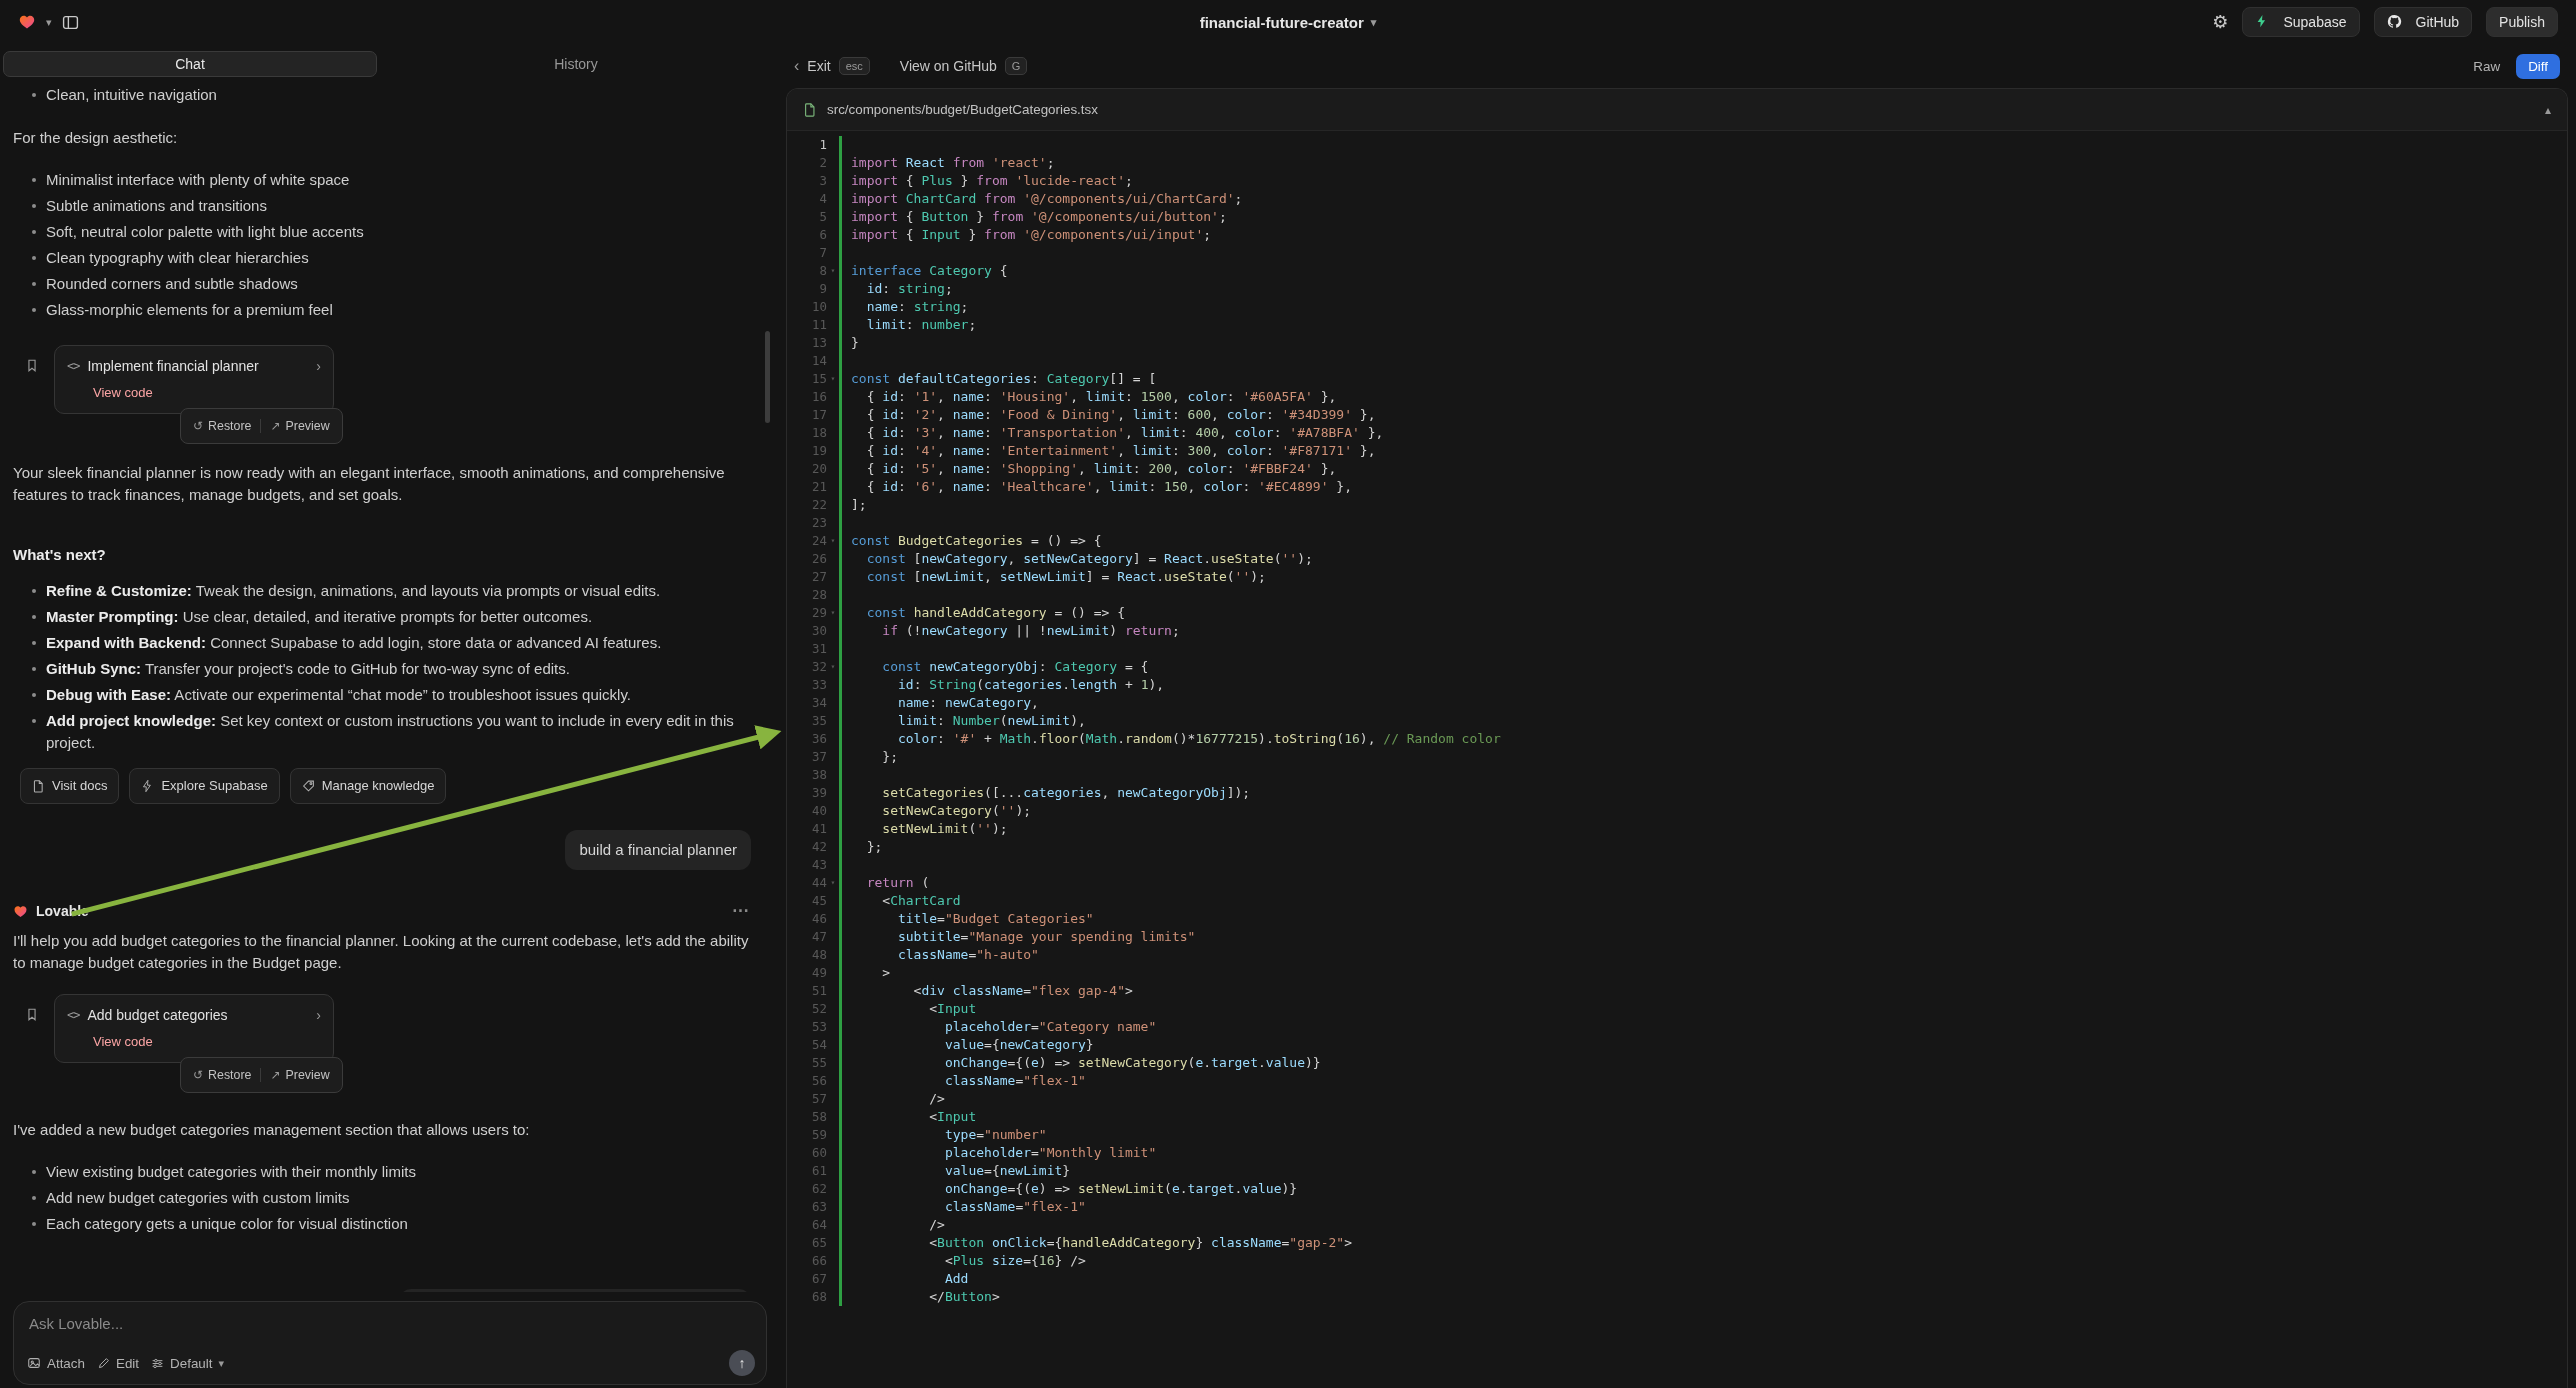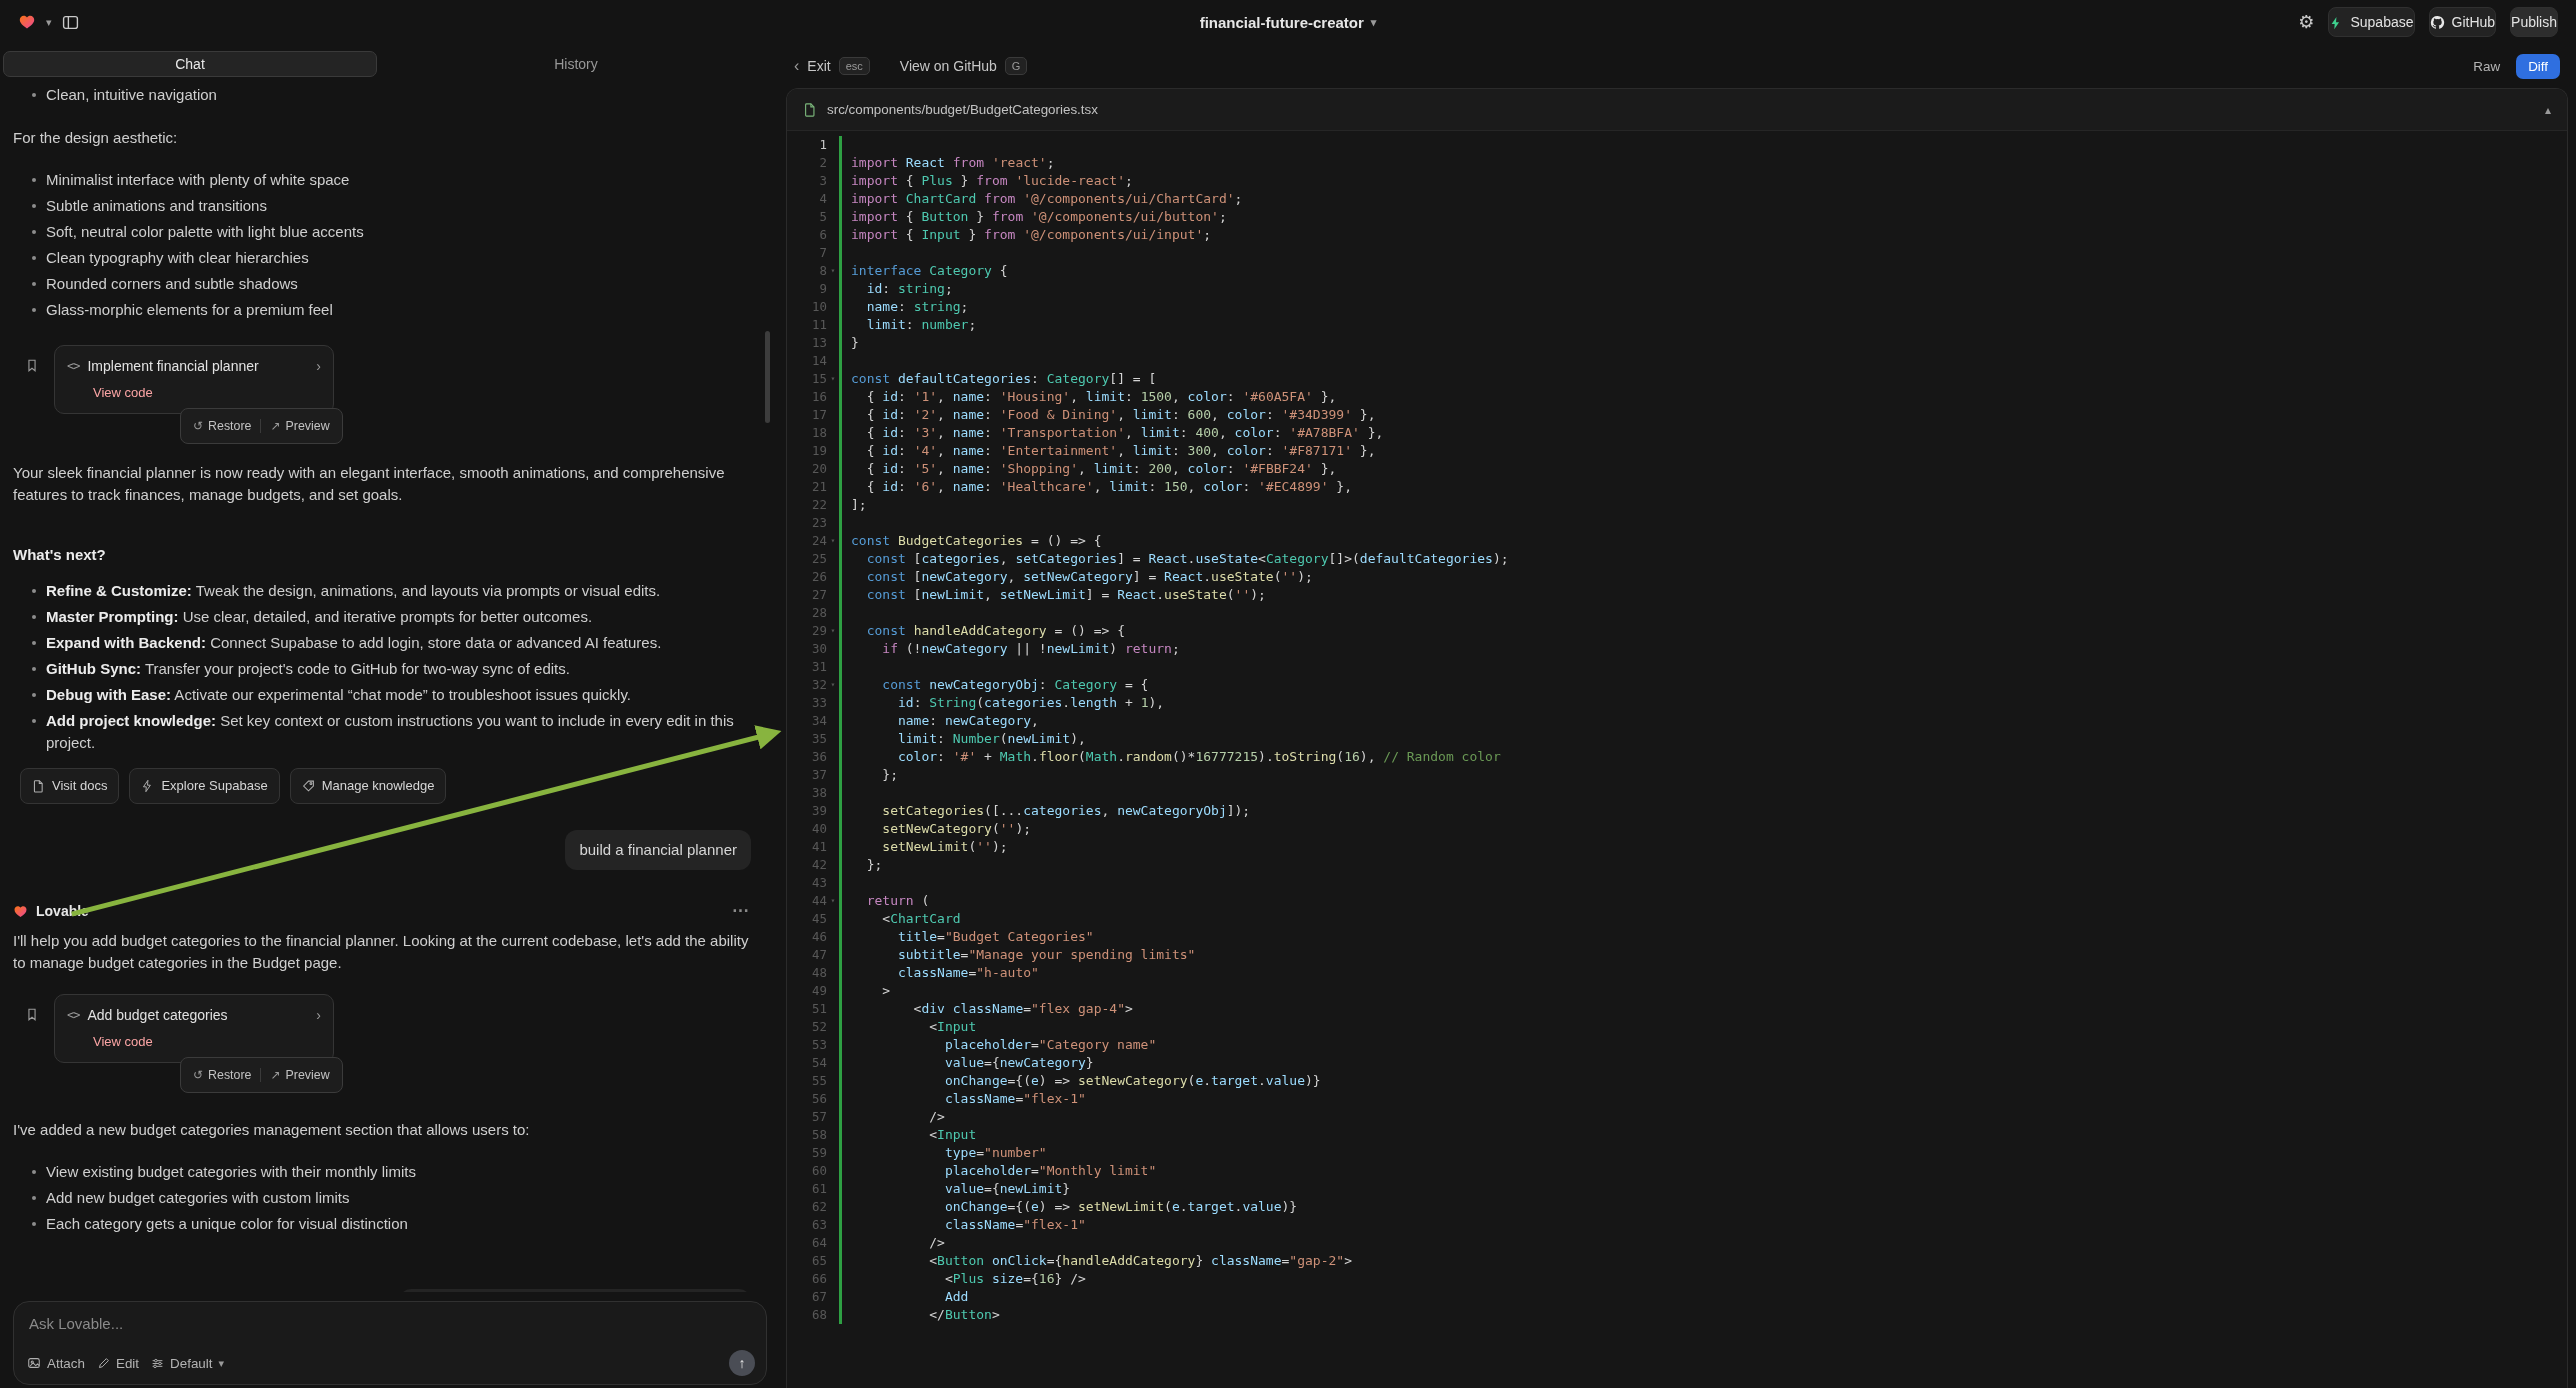--- a/index.html
+++ b/index.html
@@ -5,22 +5,22 @@
   * { margin:0; padding:0; box-sizing:border-box; }
   html,body { width:2576px; height:1388px; overflow:hidden; }
   body { background:#111213; font-family:"Liberation Sans", sans-serif; position:relative; color:#cfcfcf; }
 
   
   .topbar { height:44px; display:flex; align-items:center; padding:0 18px; background:#141414; position:relative; }
   .tb-left { display:flex; align-items:center; gap:10px; }
   .tb-center { position:absolute; left:50%; transform:translateX(-50%); display:flex; align-items:center; gap:7px;
                color:#e6e6e6; font-size:15px; font-weight:600; cursor:pointer; }
   .tb-right { margin-left:auto; display:flex; align-items:center; gap:14px; }
-  .chip { display:flex; align-items:flex-end; gap:7px; background:#232323; border:1px solid #303030; border-radius:8px;
-          padding:6px 0; font-size:14px; color:#e3e3e3; cursor:pointer; }
+  .chip { display:flex; align-items:flex-start; gap:14px; background:#232323; border:1px solid #303030; border-radius:8px;
+          padding:6px 12px; font-size:14px; color:#e3e3e3; cursor:pointer; }
   .chip.publish { background:#2d2d2d; }
   .icon-btn { display:flex; align-items:center; justify-content:center; color:#c9c9c9; cursor:pointer; }
   .glyph { color:#9a9a9a; font-size:11px; line-height:1; }
   .gear-glyph { font-size:18px; color:#c9c9c9; }
 
   
   .main { display:flex; height:1344px; }
   .chat-panel { width:772px; flex:none; position:relative; background:#141414; }
 
   .tabs { display:flex; gap:12px; padding:7px 9px 0 3px; }
@@ -372,21 +372,20 @@
           <div class="cl"><span class="ln">15</span><span class="fold">▾</span><span class="gut"></span><span class="ct"><i class="t-k2">const</i> <i class="t-id">defaultCategories</i>: <i class="t-ty">Category</i>[] = [</span></div>
           <div class="cl"><span class="ln">16</span><span class="fold"></span><span class="gut"></span><span class="ct">  { <i class="t-id">id</i>: <i class="t-s">'1'</i>, <i class="t-id">name</i>: <i class="t-s">'Housing'</i>, <i class="t-id">limit</i>: <i class="t-n">1500</i>, <i class="t-id">color</i>: <i class="t-s">'#60A5FA'</i> },</span></div>
           <div class="cl"><span class="ln">17</span><span class="fold"></span><span class="gut"></span><span class="ct">  { <i class="t-id">id</i>: <i class="t-s">'2'</i>, <i class="t-id">name</i>: <i class="t-s">'Food &amp; Dining'</i>, <i class="t-id">limit</i>: <i class="t-n">600</i>, <i class="t-id">color</i>: <i class="t-s">'#34D399'</i> },</span></div>
           <div class="cl"><span class="ln">18</span><span class="fold"></span><span class="gut"></span><span class="ct">  { <i class="t-id">id</i>: <i class="t-s">'3'</i>, <i class="t-id">name</i>: <i class="t-s">'Transportation'</i>, <i class="t-id">limit</i>: <i class="t-n">400</i>, <i class="t-id">color</i>: <i class="t-s">'#A78BFA'</i> },</span></div>
           <div class="cl"><span class="ln">19</span><span class="fold"></span><span class="gut"></span><span class="ct">  { <i class="t-id">id</i>: <i class="t-s">'4'</i>, <i class="t-id">name</i>: <i class="t-s">'Entertainment'</i>, <i class="t-id">limit</i>: <i class="t-n">300</i>, <i class="t-id">color</i>: <i class="t-s">'#F87171'</i> },</span></div>
           <div class="cl"><span class="ln">20</span><span class="fold"></span><span class="gut"></span><span class="ct">  { <i class="t-id">id</i>: <i class="t-s">'5'</i>, <i class="t-id">name</i>: <i class="t-s">'Shopping'</i>, <i class="t-id">limit</i>: <i class="t-n">200</i>, <i class="t-id">color</i>: <i class="t-s">'#FBBF24'</i> },</span></div>
           <div class="cl"><span class="ln">21</span><span class="fold"></span><span class="gut"></span><span class="ct">  { <i class="t-id">id</i>: <i class="t-s">'6'</i>, <i class="t-id">name</i>: <i class="t-s">'Healthcare'</i>, <i class="t-id">limit</i>: <i class="t-n">150</i>, <i class="t-id">color</i>: <i class="t-s">'#EC4899'</i> },</span></div>
           <div class="cl"><span class="ln">22</span><span class="fold"></span><span class="gut"></span><span class="ct">];</span></div>
           <div class="cl"><span class="ln">23</span><span class="fold"></span><span class="gut"></span><span class="ct"></span></div>
           <div class="cl"><span class="ln">24</span><span class="fold">▾</span><span class="gut"></span><span class="ct"><i class="t-k2">const</i> <i class="t-fn">BudgetCategories</i> = () =&gt; {</span></div>
-          <div class="cl"><span class="ln">25</span><span class="fold"></span><span class="gut"></span><span class="ct">  <i class="t-k2">const</i> [<i class="t-id">categories</i>, <i class="t-id">setCategories</i>] = <i class="t-id">React</i>.<i class="t-id">useState</i>&lt;<i class="t-ty">Category</i>[]&gt;(<i class="t-id">defaultCategories</i>);</span></div>
           <div class="cl"><span class="ln">26</span><span class="fold"></span><span class="gut"></span><span class="ct">  <i class="t-k2">const</i> [<i class="t-id">newCategory</i>, <i class="t-id">setNewCategory</i>] = <i class="t-id">React</i>.<i class="t-fn">useState</i>(<i class="t-s">''</i>);</span></div>
           <div class="cl"><span class="ln">27</span><span class="fold"></span><span class="gut"></span><span class="ct">  <i class="t-k2">const</i> [<i class="t-id">newLimit</i>, <i class="t-id">setNewLimit</i>] = <i class="t-id">React</i>.<i class="t-fn">useState</i>(<i class="t-s">''</i>);</span></div>
           <div class="cl"><span class="ln">28</span><span class="fold"></span><span class="gut"></span><span class="ct"></span></div>
           <div class="cl"><span class="ln">29</span><span class="fold">▾</span><span class="gut"></span><span class="ct">  <i class="t-k2">const</i> <i class="t-fn">handleAddCategory</i> = () =&gt; {</span></div>
           <div class="cl"><span class="ln">30</span><span class="fold"></span><span class="gut"></span><span class="ct">    <i class="t-k1">if</i> (!<i class="t-id">newCategory</i> || !<i class="t-id">newLimit</i>) <i class="t-k1">return</i>;</span></div>
           <div class="cl"><span class="ln">31</span><span class="fold"></span><span class="gut"></span><span class="ct"></span></div>
           <div class="cl"><span class="ln">32</span><span class="fold">▾</span><span class="gut"></span><span class="ct">    <i class="t-k2">const</i> <i class="t-id">newCategoryObj</i>: <i class="t-ty">Category</i> = {</span></div>
           <div class="cl"><span class="ln">33</span><span class="fold"></span><span class="gut"></span><span class="ct">      <i class="t-id">id</i>: <i class="t-ty">String</i>(<i class="t-id">categories</i>.<i class="t-id">length</i> + <i class="t-n">1</i>),</span></div>
           <div class="cl"><span class="ln">34</span><span class="fold"></span><span class="gut"></span><span class="ct">      <i class="t-id">name</i>: <i class="t-id">newCategory</i>,</span></div>
           <div class="cl"><span class="ln">35</span><span class="fold"></span><span class="gut"></span><span class="ct">      <i class="t-id">limit</i>: <i class="t-ty">Number</i>(<i class="t-id">newLimit</i>),</span></div>

